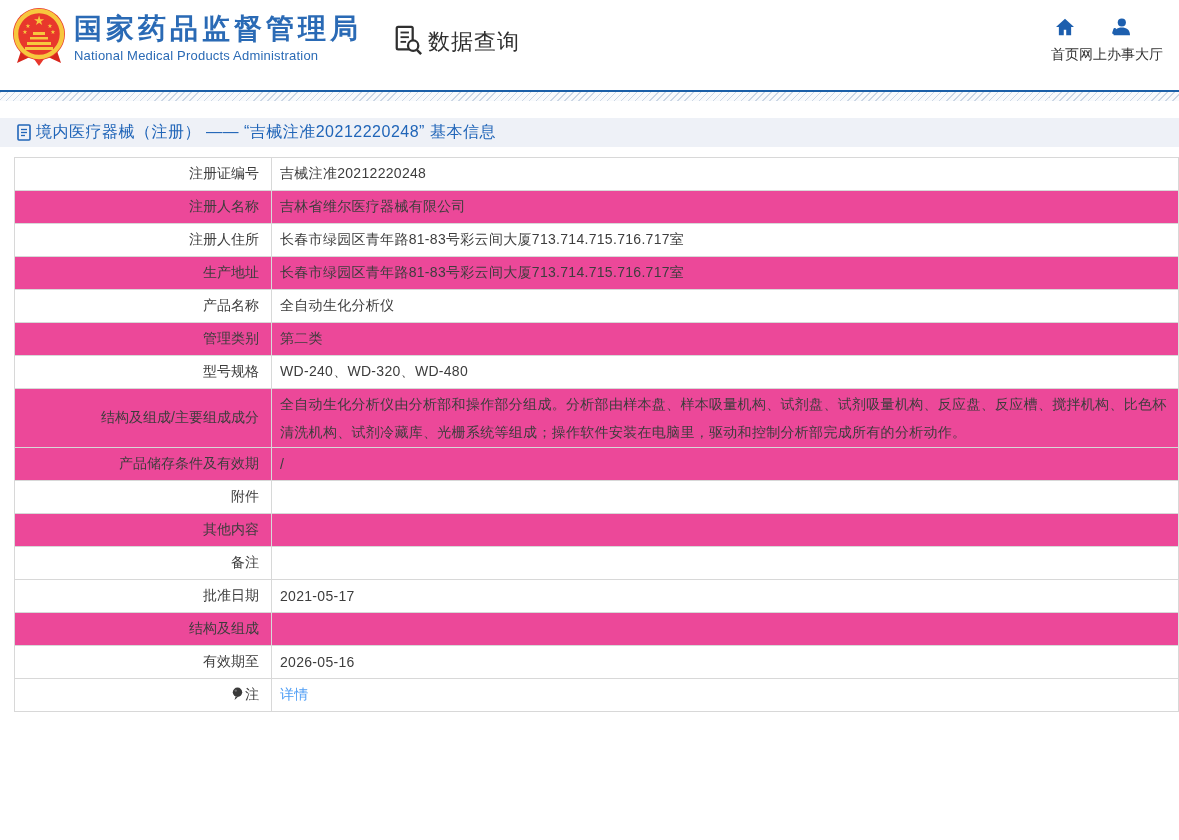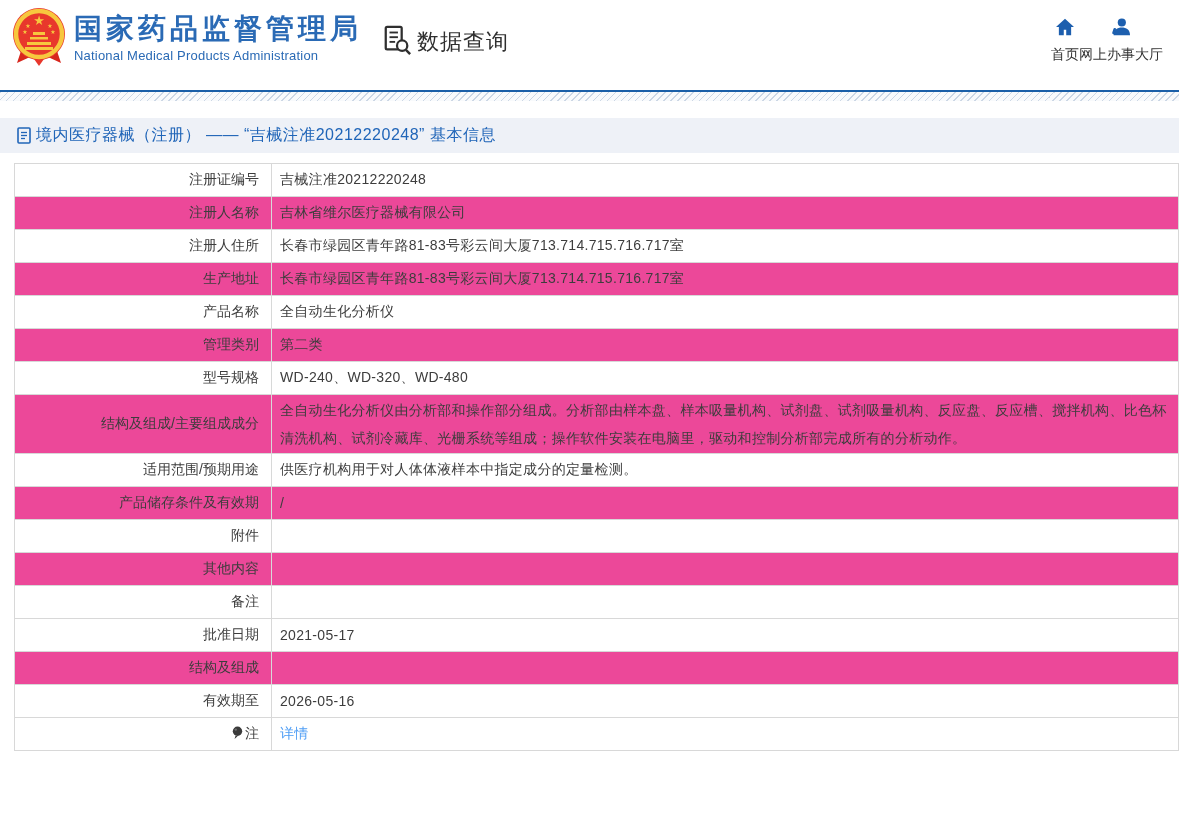--- a/index.html
+++ b/index.html
@@ -5,32 +5,32 @@
   * { margin:0; padding:0; box-sizing:border-box; }
   html,body { width:1179px; height:840px; overflow:hidden; background:#fff;
     font-family:"Liberation Sans","DejaVu Sans",sans-serif; }
 
   
   .header { position:relative; height:90px; background:#fff; }
   .emblem { position:absolute; left:9px; top:6px; width:60px; height:62px; }
   .brand { position:absolute; left:74px; top:13px; }
   .brand-zh { font-size:28px; font-weight:bold; color:#2a6ab5; letter-spacing:4px; line-height:32px; }
   .brand-en { font-size:13px; color:#2a6ab5; margin-top:3px; letter-spacing:0.2px; }
-  .data-query { position:absolute; left:382px; top:24px; display:flex; align-items:center; gap:5px; cursor:pointer;justify-content:space-between; }
+  .data-query { position:absolute; left:393px; top:24px; display:flex; align-items:center; gap:5px; cursor:pointer;justify-content:space-between; }
   .data-query-label { font-size:22px; color:#2f2f2f; letter-spacing:1px; }
   .top-links { position:absolute; right:16px; top:18px; display:flex; }
   .top-link { display:flex; flex-direction:column; align-items:center; gap:6px; cursor:pointer; }
   .top-link-label { font-size:14px; color:#333; }
 
   
   .blue-line { height:2px; background:#1a5fa8; }
   .hatch { height:9px; background:repeating-linear-gradient(135deg,#ccd7e5 0 1px,#f8fafc 1px 5px); }
 
   
-  .title-bar { margin-top:17px; height:35px; background:#eef1f7; display:flex; align-items:center; padding-left:17px; }
+  .title-bar { margin-top:17px; height:29px; background:#eef1f7; display:flex; align-items:center; padding-left:17px; }
   .title-text { font-size:16px; color:#2065b8; margin-left:5px; letter-spacing:0.5px; }
 
   
   .table-wrap { margin:10px 0 0 14px; width:1165px; }
   table.info-table { border-collapse:collapse; width:100%; table-layout:fixed; }
   .info-table td { border:1px solid #d8d8d8; height:33px; font-size:14px; color:#3d3d3d; }
   .info-table tr.even td { background:#ec4899; }
   .info-table tr.odd td { background:#ffffff; }
   .info-table td.label-cell { width:257px; text-align:right; padding-right:12px; }
   .info-table td.value-cell { padding-left:8px; text-align:left; letter-spacing:0.3px; }
@@ -145,24 +145,20 @@
           <td class="value-cell">第二类</td>
         </tr>
         <tr class="odd">
           <td class="label-cell"><span>型号规格</span></td>
           <td class="value-cell">WD-240、WD-320、WD-480</td>
         </tr>
         <tr class="even tall">
           <td class="label-cell"><span>结构及组成/主要组成成分</span></td>
           <td class="value-cell">全自动生化分析仪由分析部和操作部分组成。分析部由样本盘、样本吸量机构、试剂盘、试剂吸量机构、反应盘、反应槽、搅拌机构、比色杯清洗机构、试剂冷藏库、光栅系统等组成；操作软件安装在电脑里，驱动和控制分析部完成所有的分析动作。</td>
         </tr>
-        <tr class="odd">
-          <td class="label-cell"><span>适用范围/预期用途</span></td>
-          <td class="value-cell">供医疗机构用于对人体体液样本中指定成分的定量检测。</td>
-        </tr>
         <tr class="even">
           <td class="label-cell"><span>产品储存条件及有效期</span></td>
           <td class="value-cell">/</td>
         </tr>
         <tr class="odd">
           <td class="label-cell"><span>附件</span></td>
           <td class="value-cell"></td>
         </tr>
         <tr class="even">
           <td class="label-cell"><span>其他内容</span></td>

